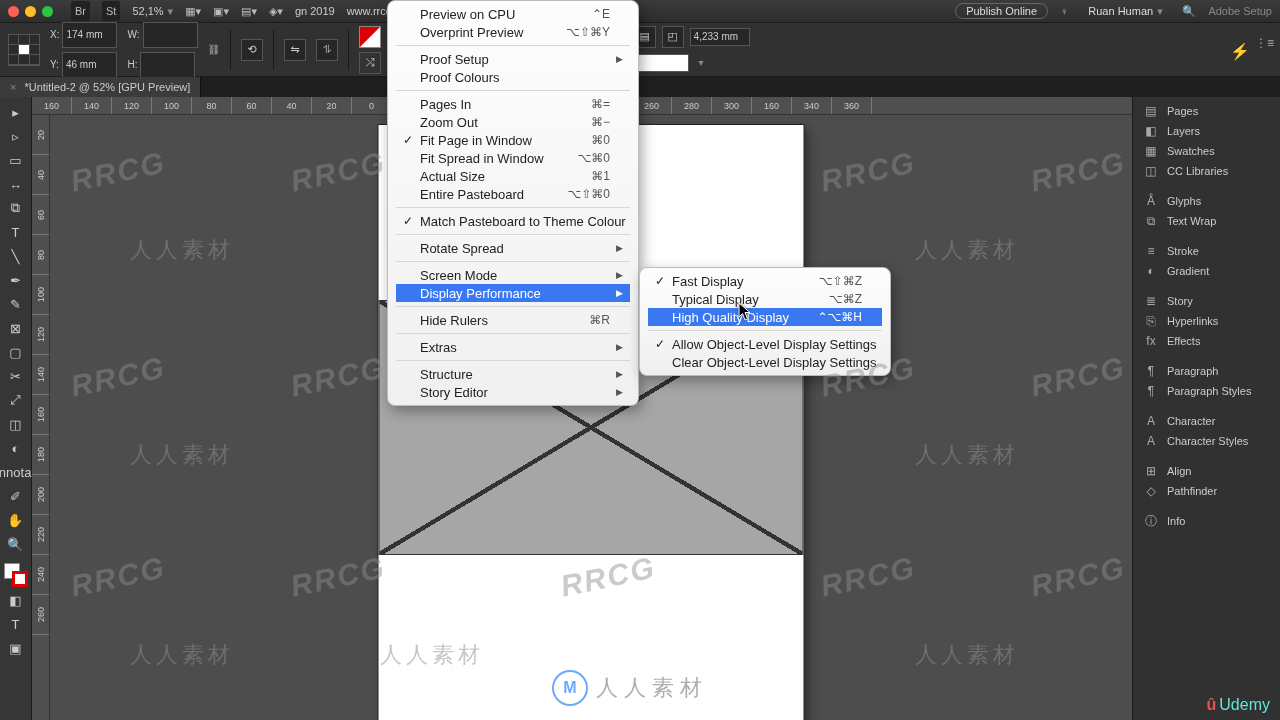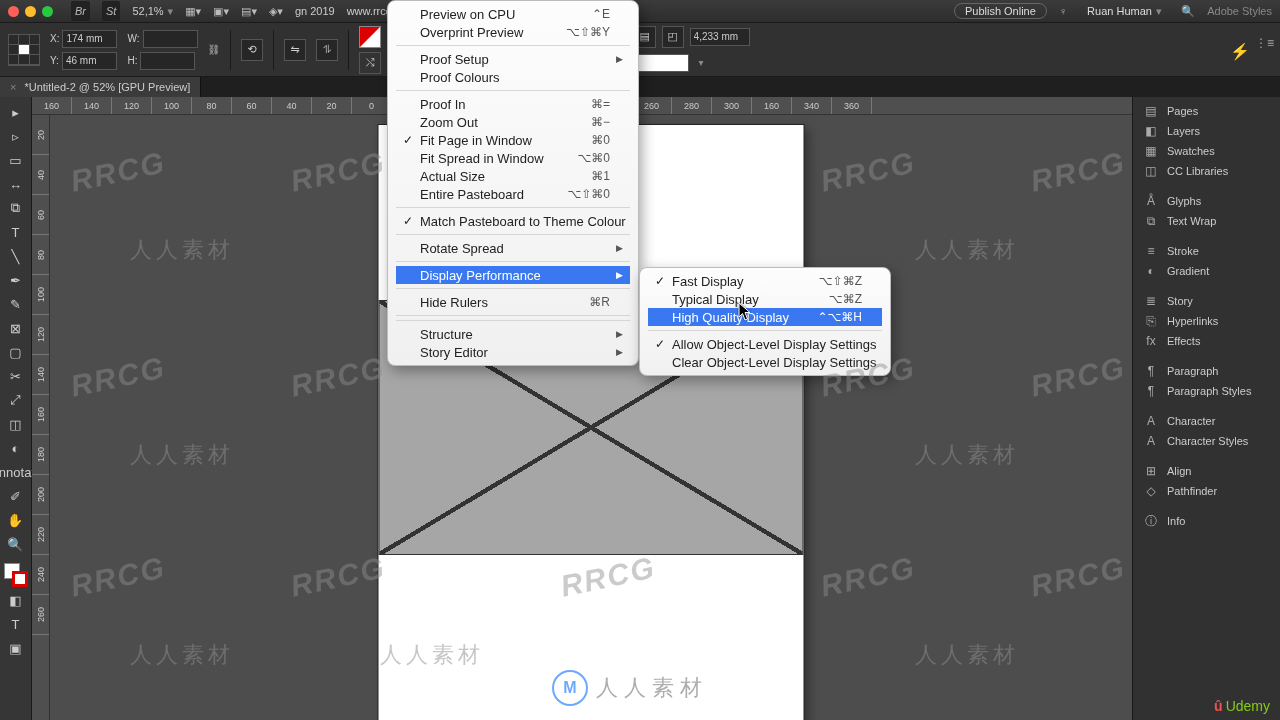--- a/index.html
+++ b/index.html
@@ -3,33 +3,33 @@
 <meta charset="utf-8">
 <style>
 * { margin:0; padding:0; box-sizing:border-box; font-family:-apple-system,BlinkMacSystemFont,"Segoe UI",Arial,sans-serif; user-select:none; }
 body { width:1280px; height:720px; background:#4a4a4a; overflow:hidden; position:relative; }
 
 
 .app-bar { position:absolute; left:0; right:0; top:0; height:22px; background:linear-gradient(#3b3b3b,#2d2d2d); display:flex; align-items:center; padding:0 8px; gap:12px; color:#bbb; font-size:11px; }
 .traffic { display:flex; gap:6px; margin-right:6px; }
 .traffic span { width:11px; height:11px; border-radius:50%; display:inline-block; }
 .tl-r { background:#ff5f57; } .tl-y { background:#ffbd2e; } .tl-g { background:#28c940; }
-.app-bar .tag { background:#222; padding:4px 4px; border-radius:2px;font-style:italic; }
+.app-bar .tag { background:#222; padding:4px 4px; border-radius:2px; }
 .app-bar .zoom, .app-bar .title, .app-bar .url { color:#ccc; }
 .app-bar .grow { flex:1; }
 .publish { border:1px solid #666; border-radius:10px; padding:1px 10px; color:#ddd; }
 .user { padding:0 8px; color:#ddd; }
 .chev-d::after { content:"▾"; margin-left:4px; color:#888; }
 
 
 .opt-bar { position:absolute; left:0; right:0; top:22px; height:55px; background:#313131; border-top:1px solid #1a1a1a; border-bottom:1px solid #1a1a1a; color:#ccc; font-size:10px; display:flex; align-items:center; padding:0 8px; gap:10px; }
 .opt-bar .ref-box { width:32px; height:32px; display:grid; grid-template-columns:repeat(3,1fr); grid-template-rows:repeat(3,1fr); gap:1px; background:#555; padding:1px; }
 .opt-bar .ref-box span { background:#2a2a2a; }
 .fld { display:flex; align-items:center; gap:3px; }
-.fld input { width:55px; height:18px; background:#262626; border:1px solid #555; color:#ccc; padding:0 3px; font-size:10px; }
+.fld input { width:55px; height:26px; background:#262626; border:1px solid #555; color:#ccc; padding:0 3px; font-size:10px; }
 .opt-bar .divider { width:1px; height:40px; background:#1a1a1a; }
 .opt-bar .micro { width:22px; height:22px; background:#262626; border:1px solid #555; display:flex; align-items:center; justify-content:center; font-size:11px; }
 .stroke-sw { width:22px; height:22px; background:linear-gradient(135deg,#d00 0 48%, #fff 52%); border:1px solid #888; }
 .stroke-style { width:55px; height:18px; background:#262626; border:1px solid #555; position:relative; }
 .stroke-style::before { content:""; position:absolute; left:6px; right:6px; top:50%; border-top:2px solid #ccc; }
 .fill-white { width:55px; height:18px; background:#fff; border:1px solid #555; }
 .opt-col { display:flex; flex-direction:column; gap:4px; }
 .opt-row { display:flex; align-items:center; gap:6px; }
 
 
@@ -77,21 +77,21 @@
 .menu .mi.hl.sub::after { color:#fff; }
 .menu .sep { height:1px; background:#d6d6d6; margin:4px 0; }
 
 
 .wm { position:absolute; color:#8e8e8e; font-size:30px; font-weight:700; font-style:italic; transform:rotate(-12deg); opacity:.45; letter-spacing:2px; pointer-events:none; }
 .wm2 { position:absolute; color:#8e8e8e; font-size:22px; opacity:.5; pointer-events:none; letter-spacing:4px; }
 .wm-logo { position:absolute; left:552px; top:670px; display:flex; align-items:center; gap:8px; opacity:.6; pointer-events:none; }
 .wm-logo .badge { width:36px; height:36px; border-radius:50%; border:2px solid #0d6fff; display:flex; align-items:center; justify-content:center; color:#0d6fff; font-weight:700; background:rgba(255,255,255,.35); }
 .wm-logo .txt { font-size:22px; color:#777; letter-spacing:6px; }
 
-.udemy { position:absolute; right:10px; bottom:6px; color:#84cc16; font-size:14px; display:flex; align-items:center; gap:3px; }
+.udemy { position:absolute; right:10px; bottom:6px; color:#5eead4; font-size:16px; display:flex; align-items:center; gap:3px; }
 .udemy::before { content:"û"; color:#ec5252; font-weight:700; }
 
 .cursor { position:absolute; left:738px; top:302px; width:14px; height:20px; pointer-events:none; z-index:50; }
 .cursor svg { filter:drop-shadow(0 0 1px rgba(0,0,0,.6)); }
 
 .bolt { position:absolute; right:30px; top:42px; color:#ff9a00; font-size:16px; }
 .fly { position:absolute; right:6px; top:36px; color:#aaa; font-size:12px; }
 </style>
 </head>
 <body>
@@ -109,21 +109,21 @@
   <span>▣▾</span>
   <span>▤▾</span>
   <span>◈▾</span>
   <span class="title">gn 2019</span>
   <span class="url">www.rrcg.cn</span>
   <span class="grow"></span>
   <span class="publish"><span>Publish Online</span></span>
   <span>♀</span>
   <span class="user chev-d">Ruan Human</span>
   <span>🔍</span>
-  <span style="color:#888">Adobe Styles</span>
+  <span style="color:#888">Adobe Setup</span>
 </div>
 
 <div class="opt-bar">
   <div class="ref-box">
       <span></span>
       <span></span>
       <span></span>
       <span></span>
       <span style="background:#fff"></span>
       <span></span>
@@ -374,21 +374,21 @@
     </div>
     <div class="sep"></div>
     <div class="mi sub">
       <span>Proof Setup</span>
     </div>
     <div class="mi">
       <span>Proof Colours</span>
     </div>
     <div class="sep"></div>
     <div class="mi">
-      <span>Proof In</span>
+      <span>Pages In</span>
       <span class="sc">⌘=</span>
     </div>
     <div class="mi">
       <span>Zoom Out</span>
       <span class="sc">⌘−</span>
     </div>
     <div class="mi checked">
       <span>Fit Page in Window</span>
       <span class="sc">⌘0</span>
     </div>
@@ -406,29 +406,35 @@
     </div>
     <div class="sep"></div>
     <div class="mi checked">
       <span>Match Pasteboard to Theme Colour</span>
     </div>
     <div class="sep"></div>
     <div class="mi sub">
       <span>Rotate Spread</span>
     </div>
     <div class="sep"></div>
+    <div class="mi sub">
+      <span>Screen Mode</span>
+    </div>
     <div class="mi sub hl">
       <span>Display Performance</span>
     </div>
     <div class="sep"></div>
     <div class="mi">
       <span>Hide Rulers</span>
       <span class="sc">⌘R</span>
     </div>
     <div class="sep"></div>
+    <div class="mi sub">
+      <span>Extras</span>
+    </div>
     <div class="sep"></div>
     <div class="mi sub">
       <span>Structure</span>
     </div>
     <div class="mi sub">
       <span>Story Editor</span>
     </div>
   </div>
 
 <div class="menu" id="dp-submenu" style="left:639px; top:267px; width:252px;">

